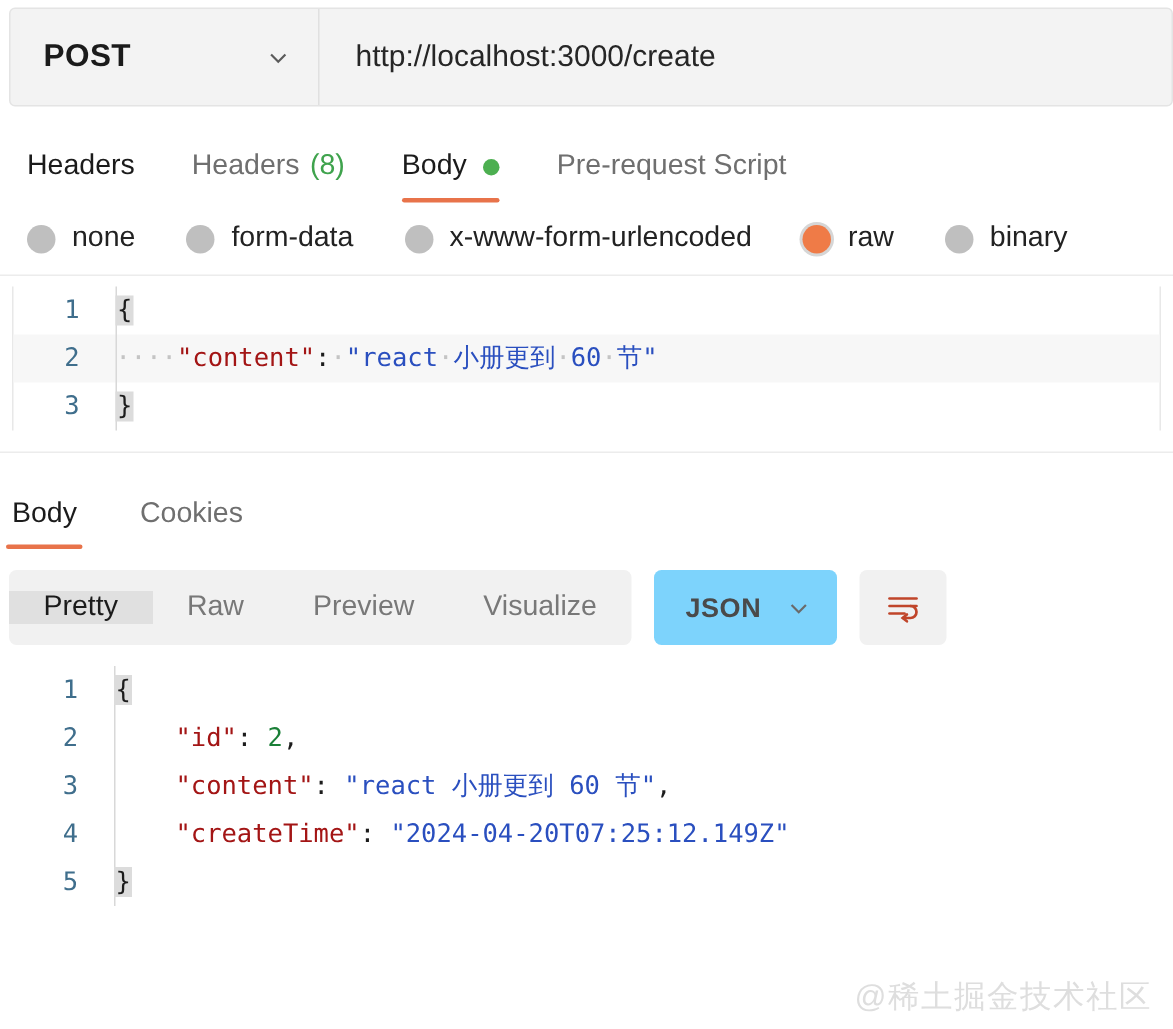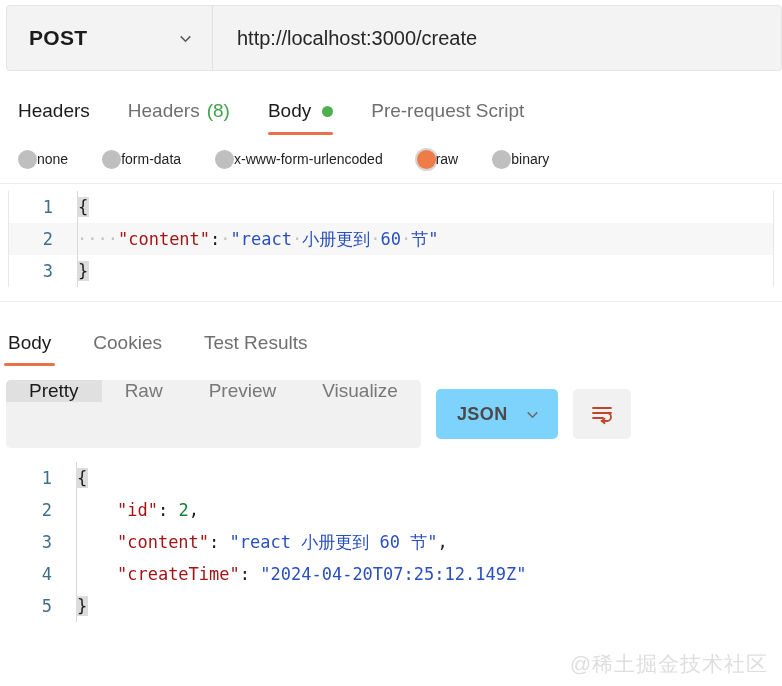--- a/index.html
+++ b/index.html
@@ -126,22 +126,23 @@
     border-radius: 50%;
     background: #bfbfbf;
     display: inline-block;
     flex: 0 0 auto;
   }
   .bt.sel .radio {
     background: #ef7b47;
     box-shadow: 0 0 0 2px #d6d6d6;
   }
   .bt-label {
-    font-size: 14px;
+    font-size: 19px;
     color: #222;
+    margin-left: 11px;
   }
 
   .hr {
     height: 1px;
     background: #ececec;
     width: 100%;
   }
 
   
   .editor-wrap {
@@ -225,22 +226,22 @@
     display: flex;
     align-items: center;
     padding-left: 6px;
     margin-top: 14px;
   }
   .seg {
     display: flex;
     background: #f1f1f1;
     border-radius: 5px;
     overflow: hidden;
-    height: 68px;
-    align-items: flex-start;
+    height: 50px;
+    align-items: center;
   }
   .seg-item {
     display: flex;
     align-items: center;
     padding: 0 23px;
     font-size: 19px;
     color: #787878;
     cursor: pointer;
   }
   .seg-item.active {
@@ -359,23 +360,20 @@
 <div class="hr" style="margin-top:14px"></div>
 
 <div class="resp-tabs">
   <div class="resp-tab active">
     <span>Body</span>
     <span class="tab-underline"></span>
   </div>
   <div class="resp-tab">
     <span>Cookies</span>
   </div>
-  <div class="resp-tab">
-    <span>Test Results</span>
-  </div>
 </div>
 
 <div class="view-toolbar">
   <div class="seg">
     <div class="seg-item active">
       <span>Pretty</span>
     </div>
     <div class="seg-item">
       <span>Raw</span>
     </div>

